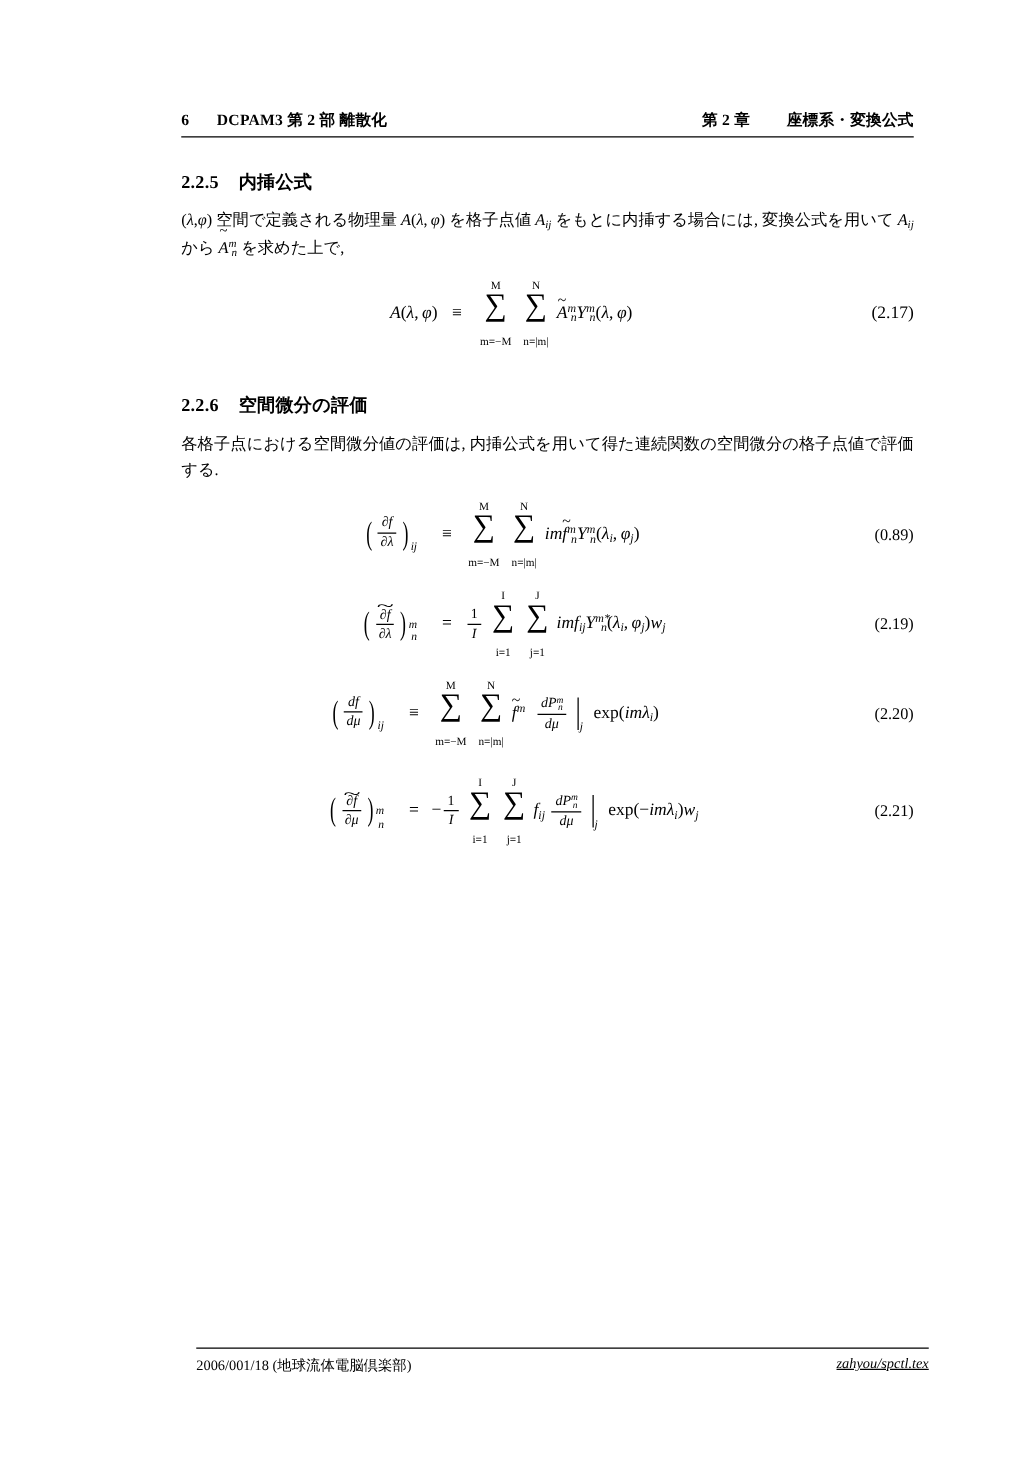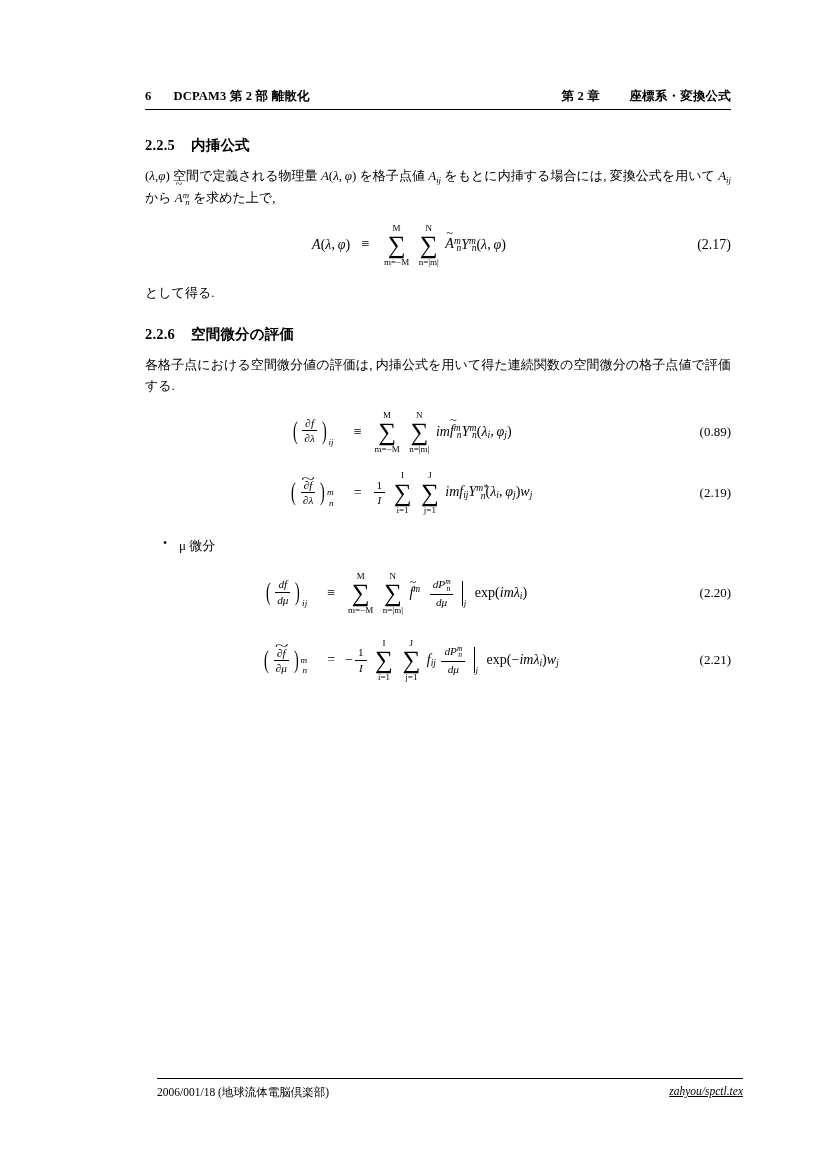--- a/index.html
+++ b/index.html
@@ -126,21 +126,21 @@
     line-height: 1;
   }
   .bigop .op { font-size: 25px; line-height: 0.88; font-style: normal; }
   .bigop .lim {
     font-size: 9px;
     line-height: 1.15;
     font-style: normal;
     white-space: nowrap;
   }
   .bigop .lim.top { margin-bottom: 1px; }
-  .bigop .lim.bot { margin-top: 1px; }
+  .bigop .lim.bot { margin-top: 12px; }
 
   
   .frac {
     display: inline-flex;
     flex-direction: column;
     align-items: center;
     vertical-align: middle;
     margin: 0 2px;
     line-height: 1.1;
   }
@@ -302,21 +302,20 @@
         <span class="bigop">
             <span class="lim top">N</span>
             <span class="op">∑</span>
             <span class="lim bot">n=|m|</span>
           </span>
         <span class="tilde-over"><span class="tl">~</span><span class="mi">A</span></span><span class="sup">m</span><span class="sub" style="margin-left:-0.45em;">n</span><span class="mi">Y</span><span class="sup">m</span><span class="sub" style="margin-left:-0.45em;">n</span>(<span class="mi">λ</span>, <span class="mi">φ</span>)
       </div>
       <div class="eqtag">(2.17)</div>
     </div>
 
-    <p class="body">として得る.</p>
 
     <div class="sec-gap"></div>
 
     <h2 class="section">
       <span class="num">2.2.6</span><span>空間微分の評価</span>
     </h2>
 
     <p class="body">各格子点における空間微分値の評価は, 内挿公式を用いて得た連続関数の空間微分の格子点値で評価する.</p>
 
 
@@ -378,25 +377,20 @@
         <span class="bigop">
             <span class="lim top">J</span>
             <span class="op">∑</span>
             <span class="lim bot">j=1</span>
           </span>
         <span class="mi">imf</span><span class="sub">ij</span><span class="mi">Y</span><span class="supn" style="font-style:italic;">m*</span><span class="sub" style="margin-left:-0.75em;">n</span>(<span class="mi">λ</span><span class="sub">i</span>, <span class="mi">φ</span><span class="sub">j</span>)<span class="mi">w</span><span class="sub">j</span>
       </div>
       <div class="tag">(2.19)</div>
     </div>
 
-    <ul class="bullets" style="margin-top:22px;">
-      <li>
-        <span>μ 微分</span>
-      </li>
-    </ul>
 
     <div class="eqalign" style="margin-top:16px; row-gap:22px;">
 
       <div class="lhs">
         <span class="bigparen">
           <span class="pl">(</span>
           <span class="inner"><span class="frac">
                 <span class="num"><span class="mi">d</span><span class="mi">f</span></span>
                 <span class="den"><span class="mi">d</span><span class="mi">μ</span></span>
               </span></span>

